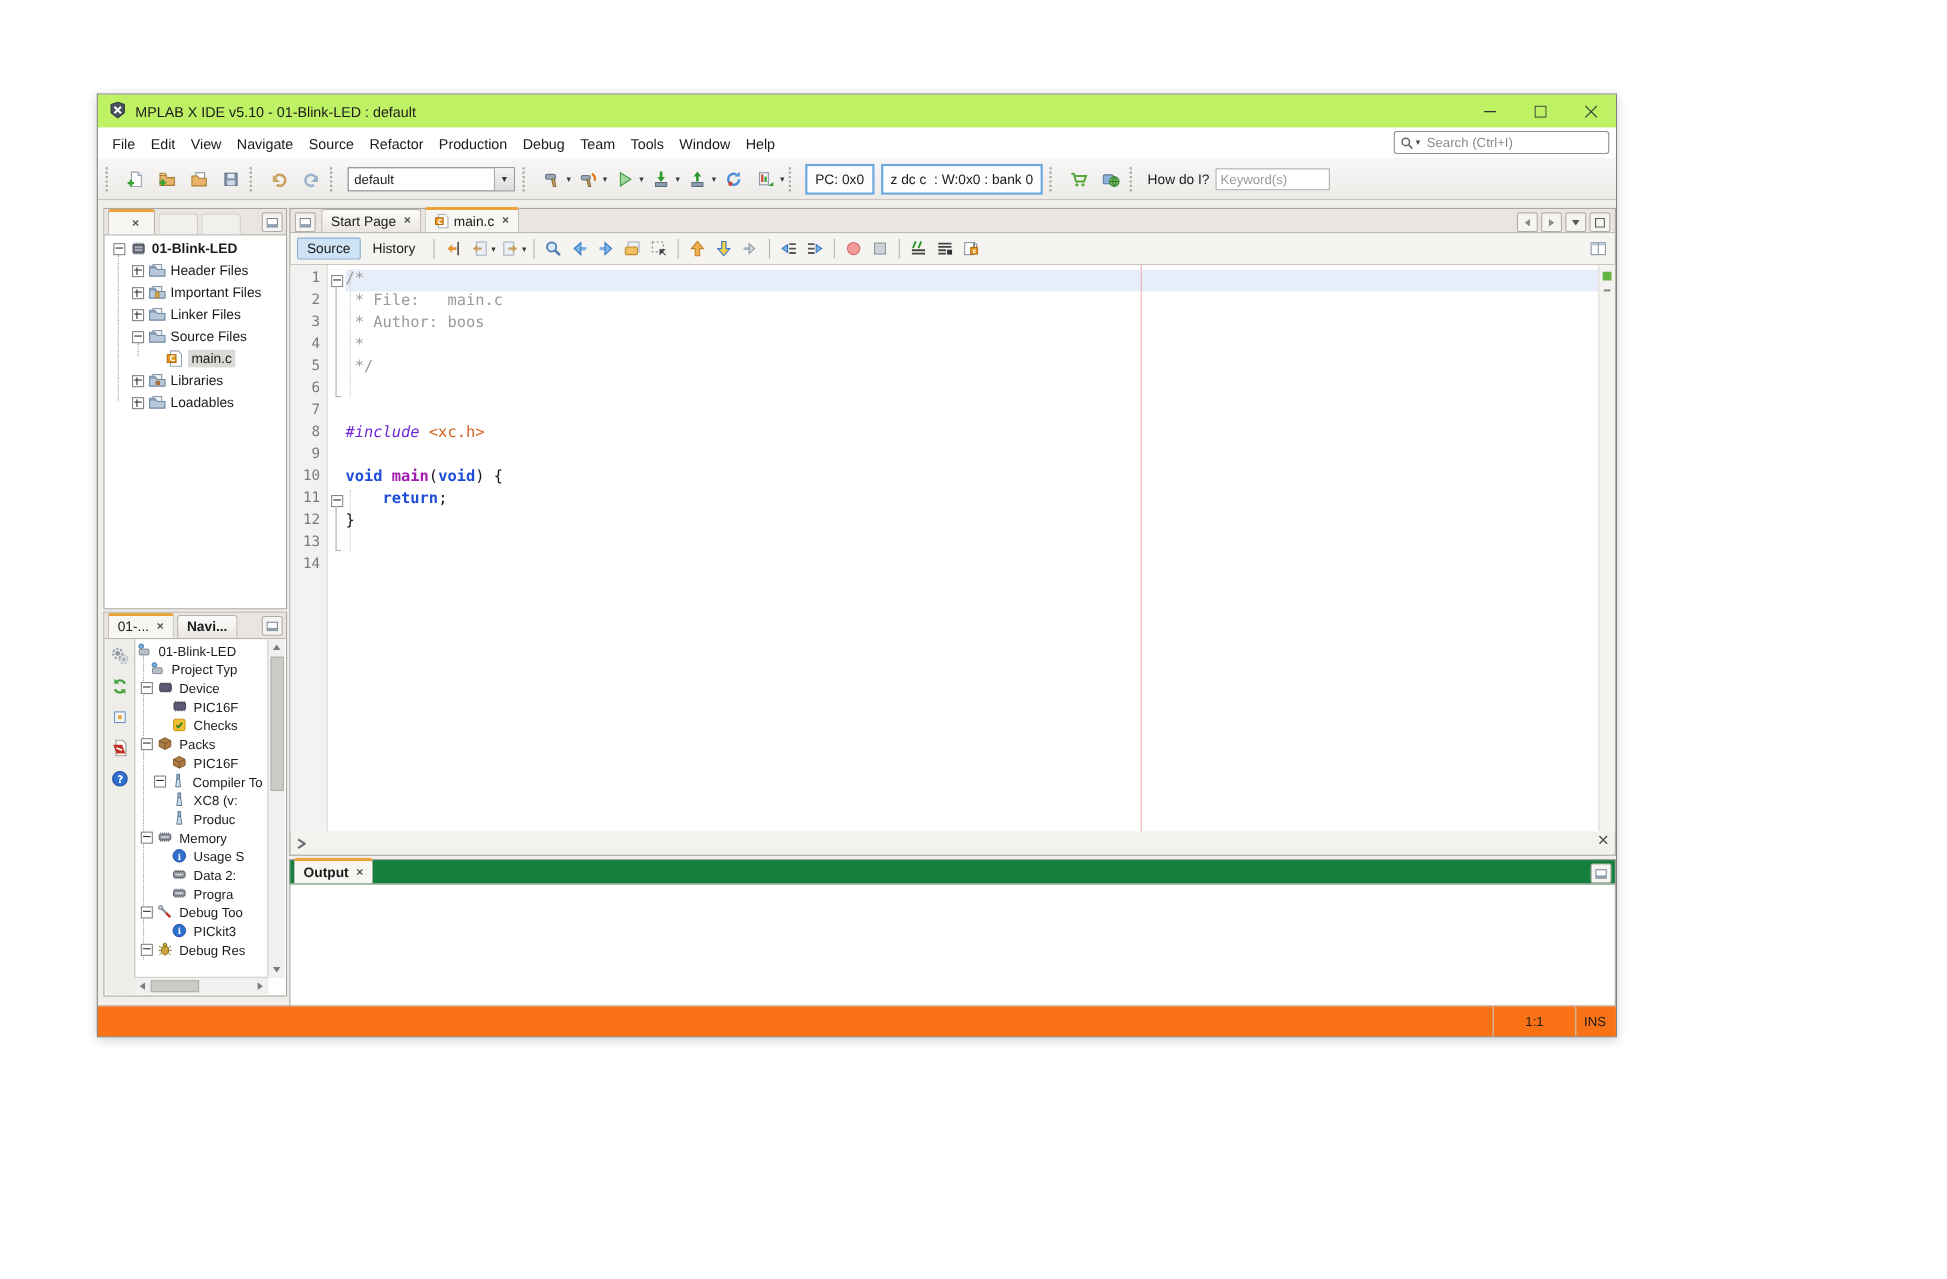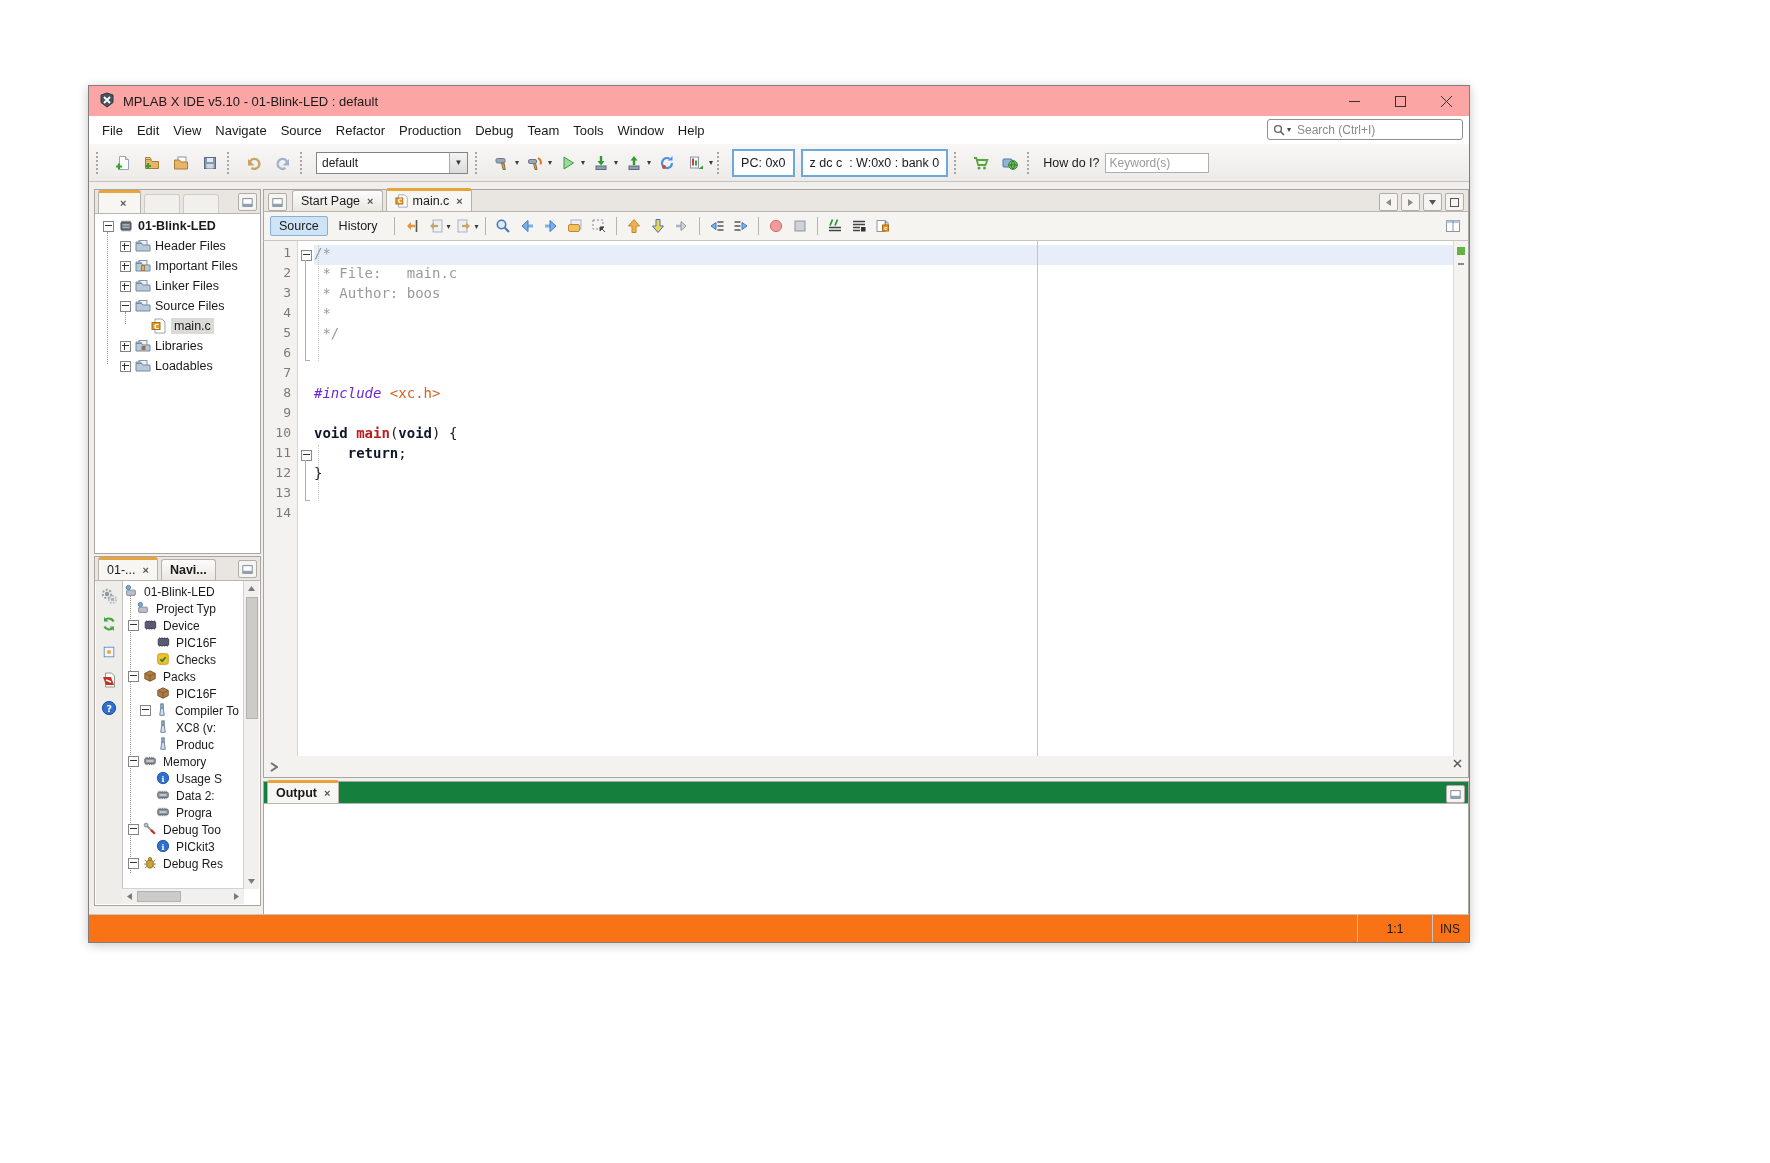--- a/index.html
+++ b/index.html
@@ -1,21 +1,21 @@
 <!DOCTYPE html>
 <html><head>
 <meta charset="utf-8">
 <style>
   html,body{margin:0;padding:0;background:#fff;}
   .stage{position:relative;width:1770px;height:1163px;background:#fff;overflow:hidden;
          font-family:"Liberation Sans",sans-serif;color:#1a1a1a;}
   .window{position:absolute;left:88px;top:85px;width:1382px;height:858px;background:#f0efec;
           border:1px solid #7f7f7f;box-shadow:0 2px 10px rgba(0,0,0,.22);box-sizing:border-box;}
   
-  .titlebar{position:absolute;left:0;top:0;width:100%;height:30px;background:#fca5a5;display:flex;align-items:center;}
+  .titlebar{position:absolute;left:0;top:0;width:100%;height:30px;background:#bef264;display:flex;align-items:center;}
   .titlebar .appico{margin:0 6px 0 10px;width:18px;height:18px;}
   .title-text{font-size:13px;}
   .win-ctrls{position:absolute;right:0;top:0;height:30px;display:flex;}
   .win-btn{width:46px;height:30px;display:flex;align-items:center;justify-content:center;}
   
   .menubar{position:absolute;left:0;top:30px;width:100%;height:28px;background:#fff;display:flex;align-items:center;padding-left:6px;box-sizing:border-box;}
   .menu-item{font-size:13px;padding:4px 7px;cursor:default;}
   .quicksearch{position:absolute;right:6px;top:3px;width:196px;height:21px;border:1px solid #8f8f8f;border-radius:3px;background:#fff;display:flex;align-items:center;box-sizing:border-box;}
   .quicksearch input{border:none;outline:none;flex:1;font-size:12px;font-family:"Liberation Sans",sans-serif;background:transparent;min-width:0;}
   .quicksearch input::placeholder{color:#8a8a8a;}
@@ -72,22 +72,22 @@
   .codewrap{height:515px;background:#fff;border-left:1px solid #a9a6a2;border-right:1px solid #a9a6a2;position:relative;box-sizing:border-box;overflow:hidden;}
   .gutter{position:absolute;left:0;top:0;bottom:0;width:34px;background:#f3f2f0;border-right:1px solid #d8d6d2;padding-top:4px;box-sizing:border-box;}
   .ln{height:20px;font:13px "DejaVu Sans Mono",monospace;color:#7a7a7a;text-align:right;padding-right:6px;}
   .fold{position:absolute;left:34px;top:0;bottom:0;width:16px;background:#fff;}
   .lines{position:absolute;left:50px;top:0;right:14px;bottom:0;padding-top:4px;}
   .cl{height:20px;font:14px "DejaVu Sans Mono",monospace;white-space:pre;position:relative;z-index:1;}
   .curline{position:absolute;left:0;right:0;top:4px;height:20px;background:#e7eef9;z-index:0;}
   .cmt{color:#9a9a9a;}
   .dir{color:#6d28d9;font-style:italic;}
   .hdr{color:#d2601e;}
-  .kw{color:#0f172a;font-weight:bold;}
-  .fn{font-weight:bold;color:#b91c1c;}
+  .kw{color:#1d4ed8;font-weight:bold;}
+  .fn{font-weight:bold;color:#a21caf;}
   .marginline{position:absolute;left:773px;top:0;bottom:0;width:1px;background:#eeb2b2;z-index:2;}
   .stripe{position:absolute;right:0;top:0;bottom:0;width:14px;background:#f4f3f0;border-left:1px solid #dddbd7;}
   .okbadge{position:absolute;left:3px;top:6px;width:8px;height:8px;background:#62b543;}
   .stripemark{position:absolute;left:4px;top:22px;width:6px;height:2px;background:#8a8a8a;}
   .fbox{position:absolute;width:9px;height:9px;border:1px solid #8a8a8a;background:#fff;}
   .fbox::before{content:"";position:absolute;left:1px;right:1px;top:3px;height:1px;background:#333;}
   .fline{position:absolute;width:0;border-left:1px solid #b0b0b0;}
   .ftick{position:absolute;width:5px;height:0;border-top:1px solid #b0b0b0;}
   .fguide{position:absolute;width:0;border-left:1px dotted #c9c9c9;}
   

